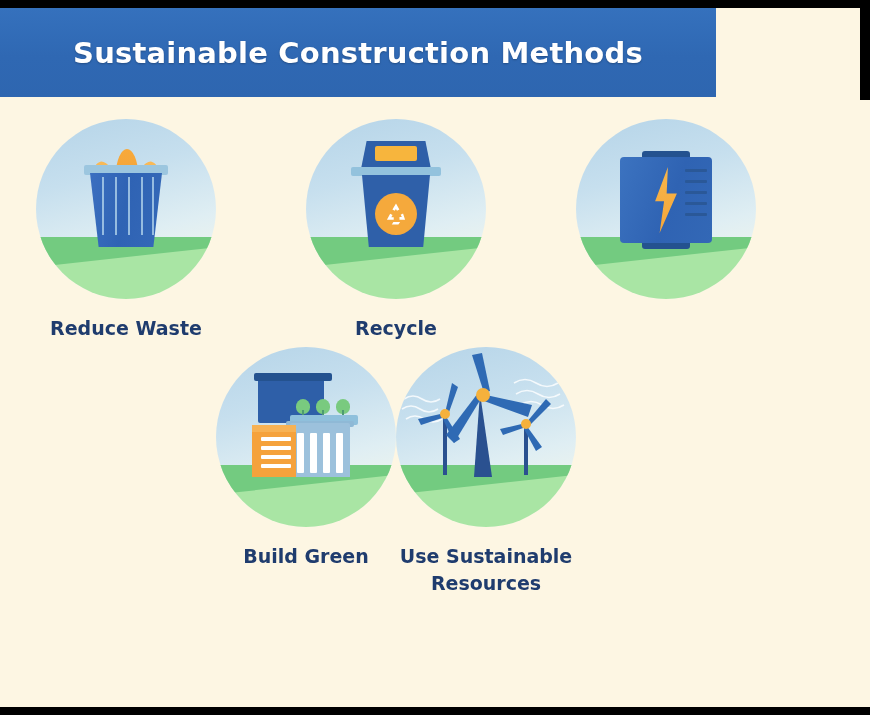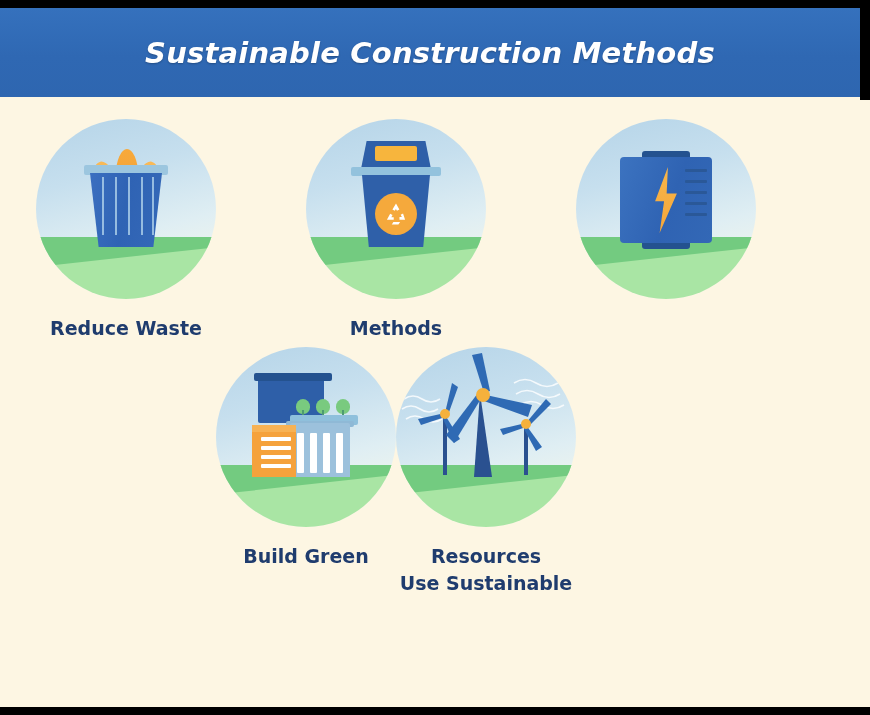--- a/index.html
+++ b/index.html
@@ -12,25 +12,24 @@
     position:relative;width:870px;height:715px;
     background:#fdf6e3;
     box-sizing:border-box;
   }
   
   .bar-top{position:absolute;left:0;top:0;width:870px;height:8px;background:#000;z-index:40;}
   .bar-bottom{position:absolute;left:0;bottom:0;width:870px;height:8px;background:#000;z-index:40;}
   .bar-right{position:absolute;right:0;top:0;width:10px;height:100px;background:#000;z-index:41;}
 
   .banner{
-    position:absolute;left:0;top:8px;width:860px;height:89px;
+    position:absolute;left:0;top:8px;width:716px;height:89px;
     background:linear-gradient(180deg,#3571bd 0%,#2f68b3 55%,#2e66b0 100%);
     display:flex;align-items:center;justify-content:center;
     z-index:30;
-    font-style:italic;
   }
   .banner-title{
     color:#ffffff;
     font-size:29px;
     font-weight:700;
     letter-spacing:.2px;
     text-shadow:0 1px 2px rgba(0,0,0,.25);
     font-family:"DejaVu Sans", sans-serif;
   }
 
@@ -209,21 +208,21 @@
             <div class="rcircle">
               <svg class="rsym" viewBox="0 0 24 24">
                 <path fill="#ffffff" d="M12 2.4 15.1 7.8l-2.2 1.3-1-1.8-1 1.8-2.2-1.3z"></path>
                 <path fill="#ffffff" d="M3.6 17.2 6.6 11.7l2.2 1.3-1.1 1.9h2.2v2.5H5.2z"></path>
                 <path fill="#ffffff" d="M20.4 17.2h-5.2v-2.5h2.2l-1.1-1.9 2.2-1.3z"></path>
                 <path fill="#ffffff" d="M9.6 19.3h6.2l-1.6 2.4H8.1z"></path>
               </svg>
             </div>
           </div>
         </div>
-        <div class="label">Methods</div>
+        <div class="label">Recycle</div>
       </div>
 
       <div class="card">
         <div class="icon-circle">
           <div class="ground"></div>
           <div class="energy">
             <div class="en-cap-t"></div>
             <div class="en-cap-b"></div>
             <div class="en-box"></div>
             <div class="en-fins">
@@ -316,20 +315,20 @@
             <g>
               <path d="M84 46 L96 130 L78 130 Z" fill="#2a5190"></path>
               <path d="M88 46 L76 8 L86 6 L94 44 Z" fill="#2f6ab4"></path>
               <path d="M90 48 L136 58 L132 70 L88 54 Z" fill="#2f6ab4"></path>
               <path d="M86 50 L58 96 L50 88 L82 46 Z" fill="#2f6ab4"></path>
               <circle cx="87" cy="48" r="7" fill="#f5b13c"></circle>
             </g>
           </svg>
         </div>
         <div class="label">
+          <div>Use Sustainable</div>
           <div>Resources</div>
-          <div>Use Sustainable</div>
         </div>
       </div>
     </div>
 
   </div>
 </div>
 
 </body></html>

